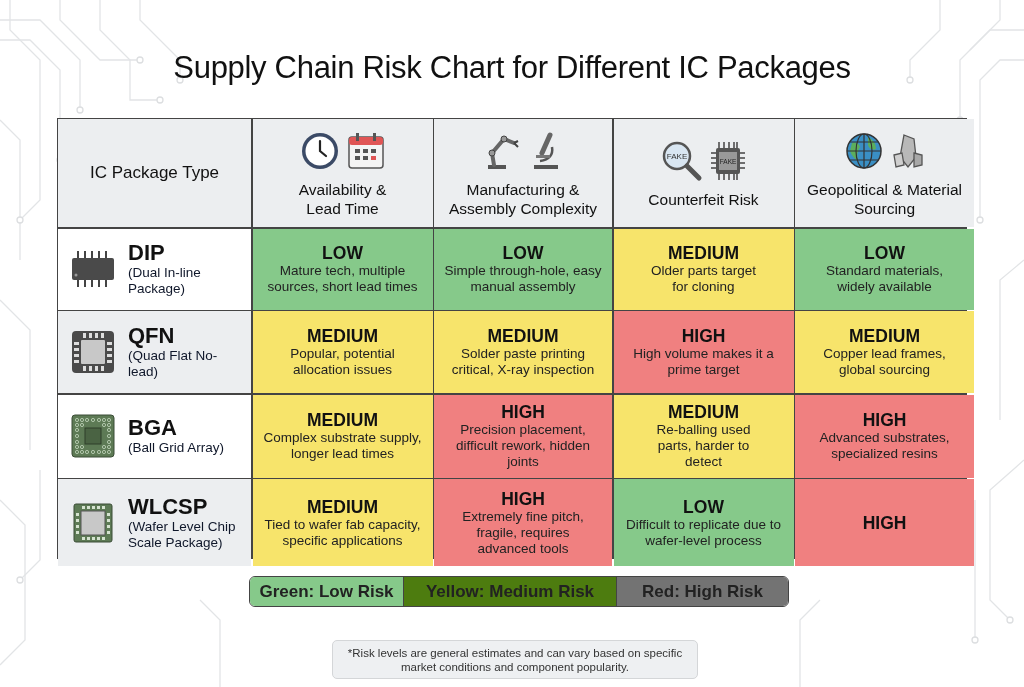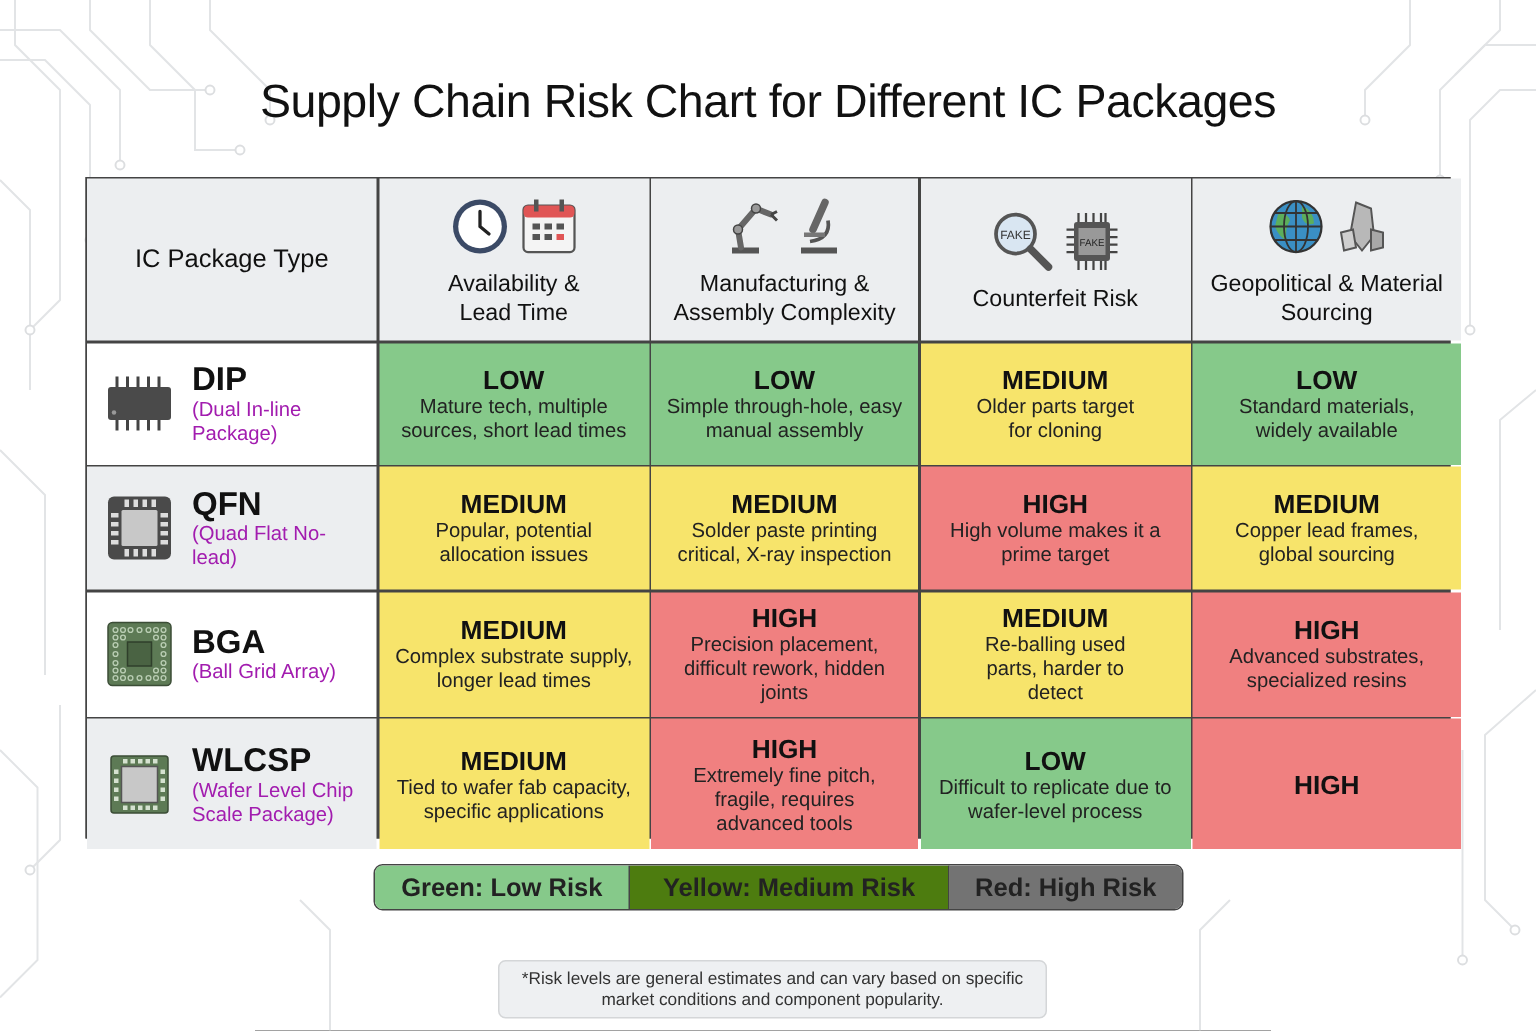--- a/index.html
+++ b/index.html
@@ -31,33 +31,33 @@
   .hdr .icons { display: flex; gap: 6px; align-items: center; height: 46px; margin-bottom: 6px; }
   .hdr .label { font-size: 15.5px; line-height: 19px; color: #111; padding: 0 4px; }
   .hdr-first { background: #eceef0; }
   .hdr-first .label { font-size: 17px; }
   .pkg { flex-direction: row; justify-content: flex-start; padding-left: 10px; gap: 10px; }
   .pkg.odd { background: #ffffff; }
   .pkg.even { background: #eceef0; }
   .pkg .picon { width: 50px; height: 50px; flex-shrink: 0; display: flex; align-items: center; justify-content: center; }
   .pkg .ptext { display: flex; flex-direction: column; align-items: flex-start; text-align: left; }
   .pkg .pname { font-weight: bold; font-size: 22px; line-height: 24px; }
-  .pkg .pfull { font-size: 13.5px; line-height: 16px; color: #a21caf; }
+  .pkg .pfull { font-size: 13.5px; line-height: 16px; color: #0f172a; }
   .risk .level { font-weight: bold; font-size: 17.5px; line-height: 20px; }
   .risk .desc { font-size: 13.5px; line-height: 16px; padding: 0 6px; color: #222; }
   .low { background: #86c98a; }
   .medium { background: #f7e46b; }
   .high { background: #f08080; }
   .legend {
     position: absolute; left: 249px; top: 576px; width: 540px; height: 31px;
     display: flex; border: 1.5px solid #444; border-radius: 6px; overflow: hidden; z-index: 1;
   }
   .legend div { display: flex; align-items: center; justify-content: center; font-size: 17px; font-weight: bold; color: #222; border-right: 1.5px solid #444; }
   .legend div:last-child { border-right: none; }
-  .lg-low { width: 170px; background: #86c98a; }
+  .lg-low { width: 154px; background: #86c98a; }
   .lg-med { width: 213px; background: #4d7c0f; }
   .lg-high { flex: 1; background: #737373; }
   .note {
     position: absolute; left: 332px; top: 624px; width: 366px; height: 39px;
     background: #eef0f2; border: 1px solid #d4d6d8; border-radius: 5px;
     font-size: 11.5px; line-height: 14px; text-align: center; color: #333;
     display: flex; align-items: center; justify-content: center; padding: 0 8px; z-index: 1; margin-top: 16px;
   }
 </style>
 </head>

